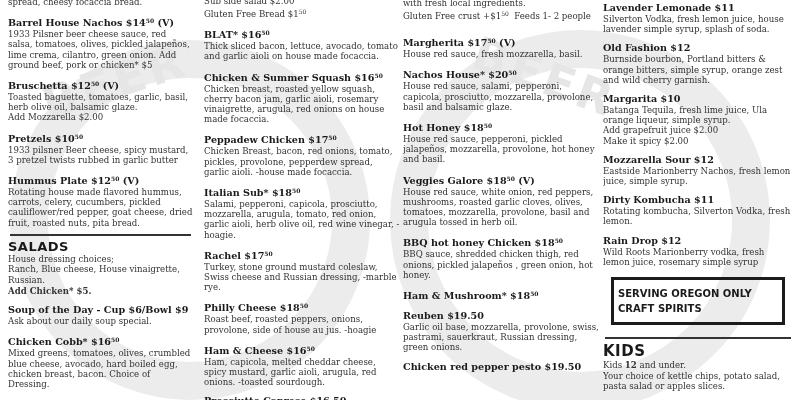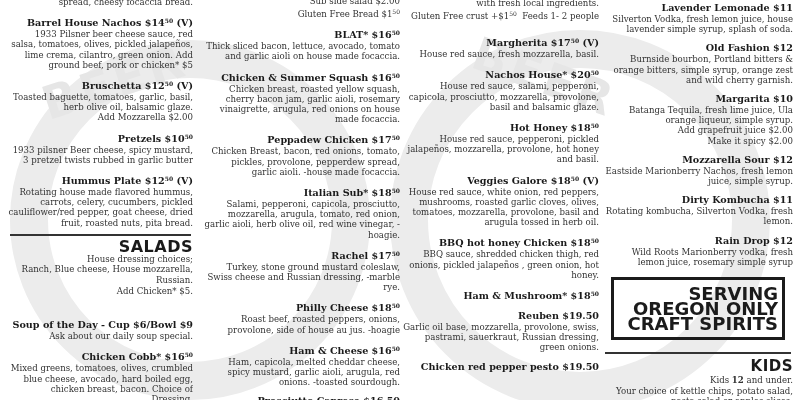--- a/index.html
+++ b/index.html
@@ -4,37 +4,37 @@
 <style>
   * { box-sizing: border-box; margin: 0; padding: 0; }
   html, body { width: 800px; height: 400px; overflow: hidden; background: #ffffff; }
   body { position: relative; font-family: "DejaVu Serif", "Liberation Serif", serif; color: #2a2a2a; }
 
   .watermark { position: absolute; border-radius: 50%; border: 38px solid #ececec; pointer-events: none; }
   .wm1 { left: 10px; top: 40px; width: 360px; height: 360px; }
   .wm2 { left: 390px; top: 30px; width: 380px; height: 380px; }
   .wm-text { position: absolute; font-family: "DejaVu Sans", sans-serif; font-weight: bold; color: #e6e6e6; font-size: 46px; letter-spacing: 4px; pointer-events: none; }
 
-  .col { position: absolute; top: 0; height: 400px; text-align: right; overflow: hidden; }
+  .col { position: absolute; top: 0; height: 400px; text-align: left; overflow: hidden; }
   .c1 { left: 8px; width: 185px; }
   .c2 { left: 204px; width: 196px; }
   .c3 { left: 403px; width: 196px; }
   .c4 { left: 603px; width: 190px; }
 
   .item { margin-bottom: 8px; }
   .name { font-size: 9.6px; font-weight: bold; color: #1a1a1a; line-height: 12px; }
   .desc { font-size: 8.6px; line-height: 10.2px; color: #333; }
   .note { font-size: 8.6px; line-height: 10.6px; color: #333; }
   sup { font-size: 6px; vertical-align: 3px; }
 
   .rule { height: 2px; background: #333; margin: 6px 2px 4px; }
-  .section-title { font-family: "DejaVu Sans", sans-serif; font-weight: bold; font-size: 16px; letter-spacing: 0.5px; color: #1a1a1a; line-height: 14px; }
+  .section-title { font-family: "DejaVu Sans", sans-serif; font-weight: bold; font-size: 13px; letter-spacing: 0.5px; color: #1a1a1a; line-height: 14px; }
   .kids-title { font-size: 15px; line-height: 17px; }
 
-  .badge { margin: 10px 8px 0; border: 3px solid #1b1b1b; padding: 6px 4px; font-family: "DejaVu Sans", sans-serif; font-weight: bold; font-size: 18px; line-height: 15px; color: #1b1b1b; }
+  .badge { margin: 10px 8px 0; border: 3px solid #1b1b1b; padding: 6px 4px; font-family: "DejaVu Sans", sans-serif; font-weight: bold; font-size: 10px; line-height: 15px; color: #1b1b1b; }
 </style>
 </head>
 <body>
 
 <div class="watermark wm1"></div>
 <div class="watermark wm2"></div>
 <div class="wm-text" style="left:40px; top:55px; transform:rotate(-18deg);">BEER</div>
 <div class="wm-text" style="left:470px; top:50px; transform:rotate(20deg);">BEER</div>
 
 <div class="col c1">
@@ -54,22 +54,22 @@
     <div class="desc">1933 pilsner Beer cheese, spicy mustard, 3 pretzel twists rubbed in garlic butter</div>
   </div>
   <div class="item" style="margin-bottom:0;">
     <div class="name"><span>Hummus Plate</span> <span>$12</span><sup>50</sup> <span>(V)</span></div>
     <div class="desc">Rotating house made flavored hummus, carrots, celery, cucumbers, pickled cauliflower/red pepper, goat cheese, dried fruit, roasted nuts, pita bread.</div>
   </div>
 
   <div class="rule"></div>
   <div class="section-title">SALADS</div>
   <div class="note">House dressing choices;</div>
-  <div class="note">Ranch, Blue cheese, House mozzarella, Russian.</div>
-  <div class="note" style="margin-bottom:23px;">Add Chicken* $5.</div>
+  <div class="note">Ranch, Blue cheese, House vinaigrette, Russian.</div>
+  <div class="note" style="margin-bottom:8px;font-weight:bold;">Add Chicken* $5.</div>
 
   <div class="item">
     <div class="name">Soup of the Day - Cup $6/Bowl $9</div>
     <div class="desc">Ask about our daily soup special.</div>
   </div>
   <div class="item">
     <div class="name"><span>Chicken Cobb*</span> <span>$16</span><sup>50</sup></div>
     <div class="desc">Mixed greens, tomatoes, olives, crumbled blue cheese, avocado, hard boiled egg, chicken breast, bacon. Choice of Dressing.</div>
   </div>
   <div class="item">

